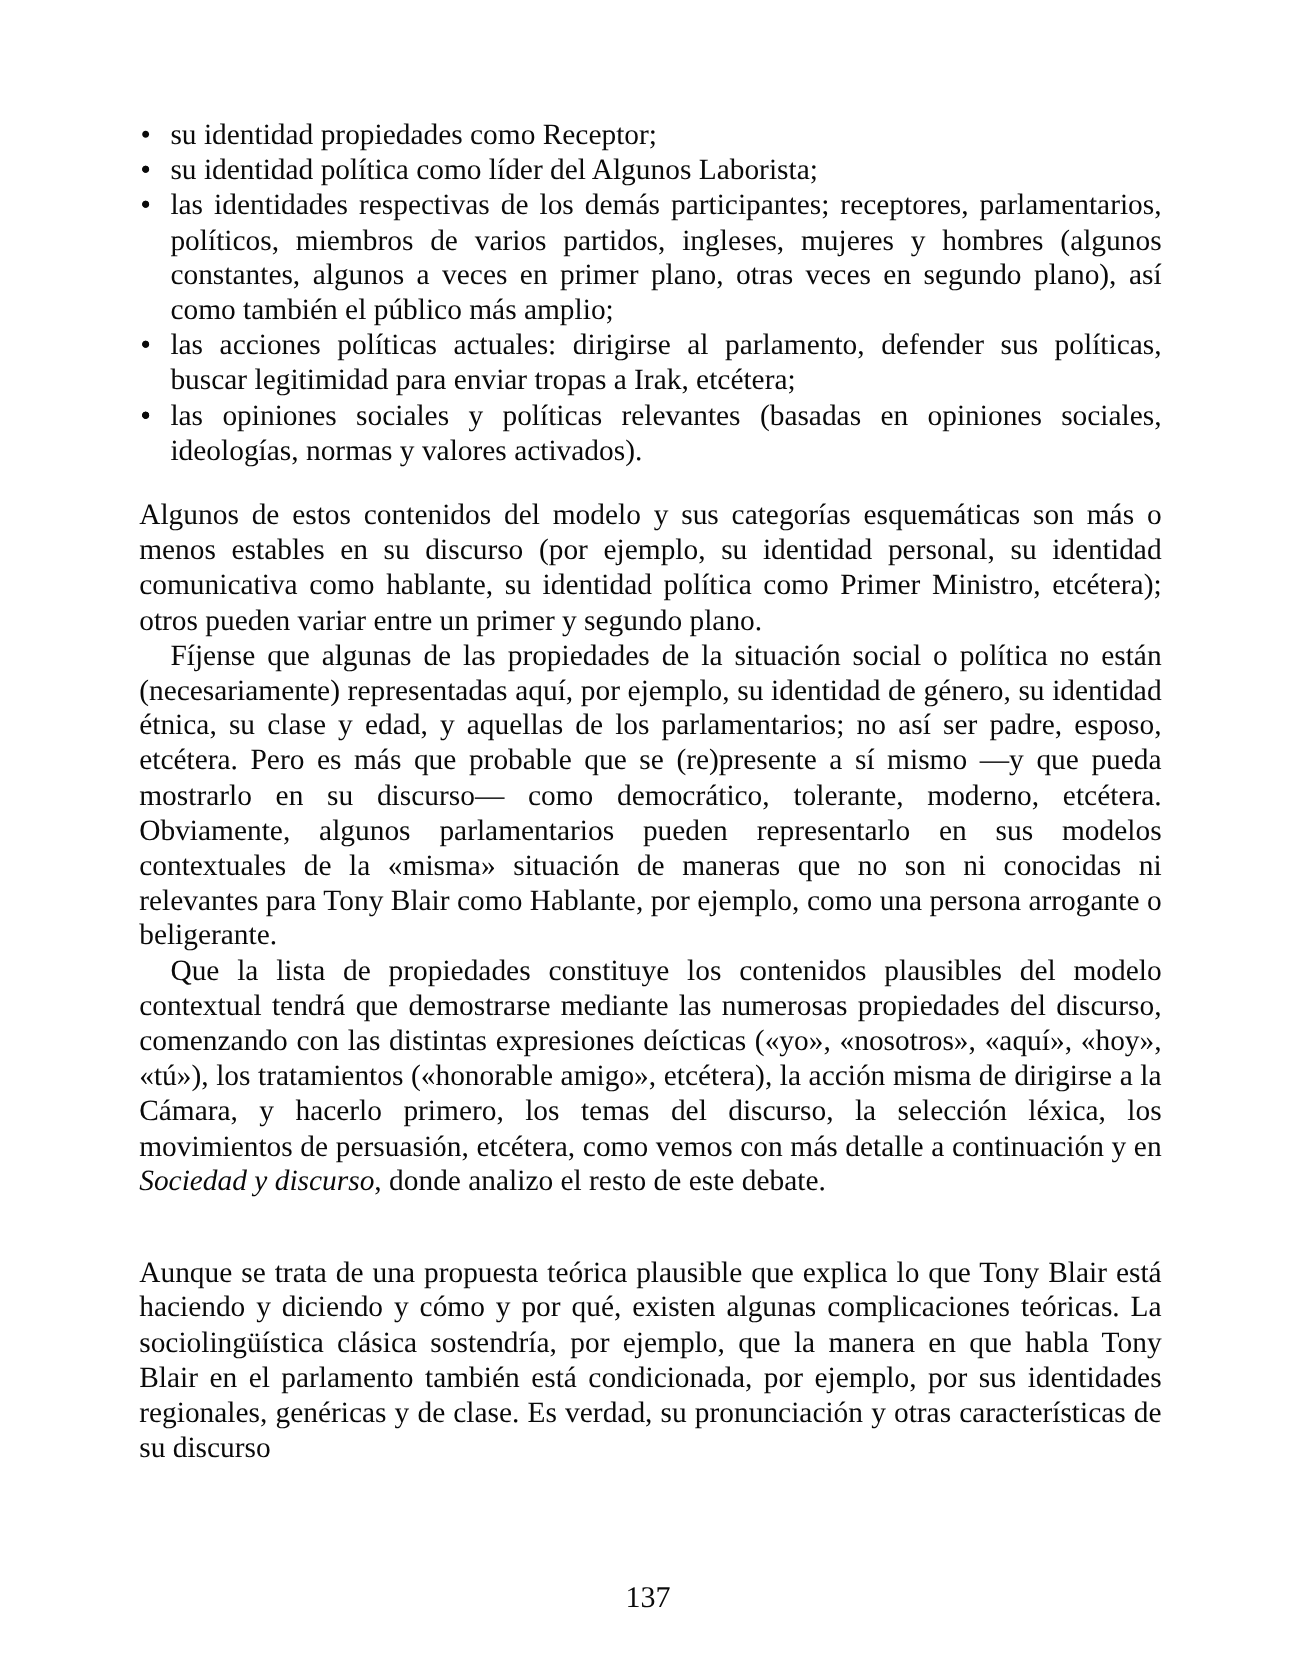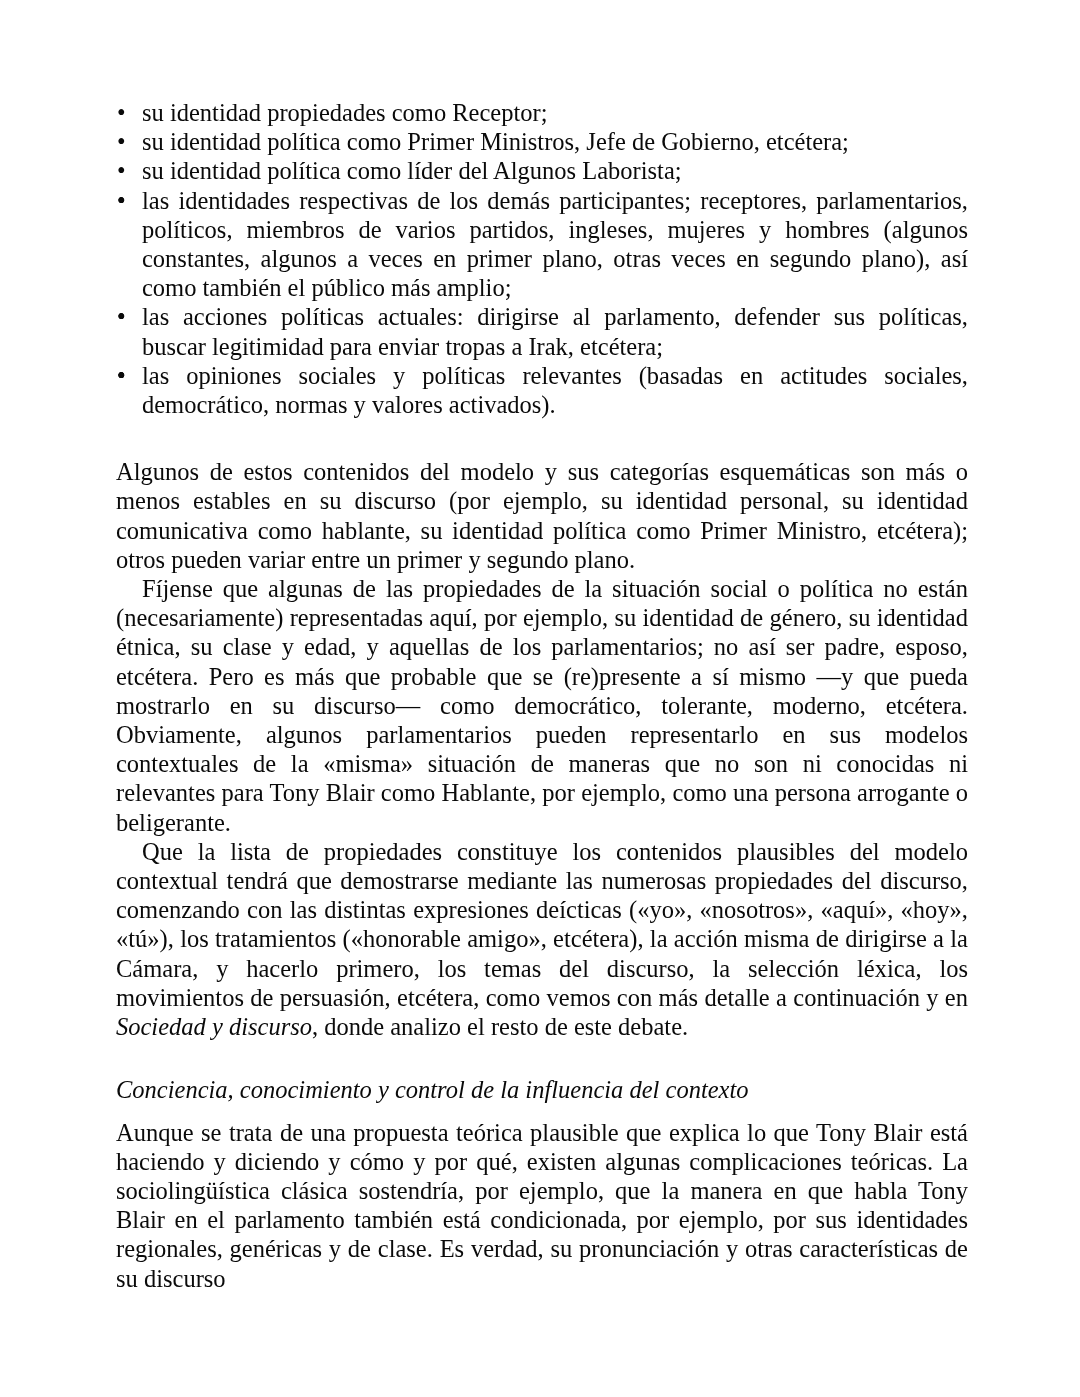--- a/index.html
+++ b/index.html
@@ -62,21 +62,21 @@
   .para {
     font-size: 24.5px;
     line-height: 29.2px;
     text-align: justify;
     text-justify: inter-word;
     margin: 0;
     hyphens: none;
   }
 
   .para.first-block {
-    margin-top: 38px;
+    margin-top: 25px;
   }
 
   .para.indent {
     text-indent: 26px;
   }
 
   .section-heading {
     font-size: 24.5px;
     line-height: 29.2px;
     font-style: italic;
@@ -111,21 +111,20 @@
 
     <ul class="bullet-list">
 
       <li class="bullet-item nojust">
         <span class="bullet-mark">•</span>
         <span>su identidad propiedades como Receptor;</span>
       </li>
 
       <li class="bullet-item nojust">
         <span class="bullet-mark">•</span>
-        <span>su identidad política como Primer Ministros, Jefe de Gobierno, etcétera;</span>
       </li>
 
       <li class="bullet-item nojust">
         <span class="bullet-mark">•</span>
         <span>su identidad política como líder del Algunos Laborista;</span>
       </li>
 
       <li class="bullet-item nojust">
         <span class="bullet-mark">•</span>
       </li>
@@ -147,35 +146,35 @@
       <li class="bullet-item nojust">
         <span class="bullet-mark">•</span>
       </li>
 
       <li class="bullet-item nojust">
         <span class="bullet-mark">•</span>
       </li>
 
       <li class="bullet-item">
         <span class="bullet-mark">•</span>
-        <span> las opiniones sociales y políticas relevantes (basadas en actitudes sociales, democrático, normas y valores activados).</span>
+        <span> las opiniones sociales y políticas relevantes (basadas en opiniones sociales, ideologías, normas y valores activados).</span>
       </li>
 
     </ul>
 
     <p class="para first-block">Algunos de estos contenidos del modelo y sus categorías esquemáticas son más o menos estables en su discurso (por ejemplo, su identidad personal, su identidad comunicativa como hablante, su identidad política como Primer Ministro, etcétera); otros pueden variar entre un primer y segundo plano.</p>
 
     <p class="para indent">Fíjense que algunas de las propiedades de la situación social o política no están (necesariamente) representadas aquí, por ejemplo, su identidad de género, su identidad étnica, su clase y edad, y aquellas de los parlamentarios; no así ser padre, esposo, etcétera. Pero es más que probable que se (re)presente a sí mismo —y que pueda mostrarlo en su discurso— como democrático, tolerante, moderno, etcétera. Obviamente, algunos parlamentarios pueden representarlo en sus modelos contextuales de la «misma» situación de maneras que no son ni conocidas ni relevantes para Tony Blair como Hablante, por ejemplo, como una persona arrogante o beligerante.</p>
 
     <p class="para indent"><span>Que la lista de propiedades constituye los contenidos plausibles del modelo contextual tendrá que demostrarse mediante las numerosas propiedades del discurso, comenzando con las distintas expresiones deícticas («yo», «nosotros», «aquí», «hoy», «tú»), los tratamientos («honorable amigo», etcétera), la acción misma de dirigirse a la Cámara, y hacerlo primero, los temas del discurso, la selección léxica, los movimientos de persuasión, etcétera, como vemos con más detalle a continuación y en </span><em class="title-italic">Sociedad y discurso</em><span>, donde analizo el resto de este debate.</span></p>
 
     <div class="gap-before-heading"></div>
 
-    <h2 class="section-heading">Conciencia, conocimiento y control de la influencia del contexto</h2>
 
     <div class="gap-after-heading"></div>
 
     <p class="para">Aunque se trata de una propuesta teórica plausible que explica lo que Tony Blair está haciendo y diciendo y cómo y por qué, existen algunas complicaciones teóricas. La sociolingüística clásica sostendría, por ejemplo, que la manera en que habla Tony Blair en el parlamento también está condicionada, por ejemplo, por sus identidades regionales, genéricas y de clase. Es verdad, su pronunciación y otras características de su discurso</p>
 
   </div>
 
+  <div class="page-number">137</div>
 
 </div>
 
 </body></html>

